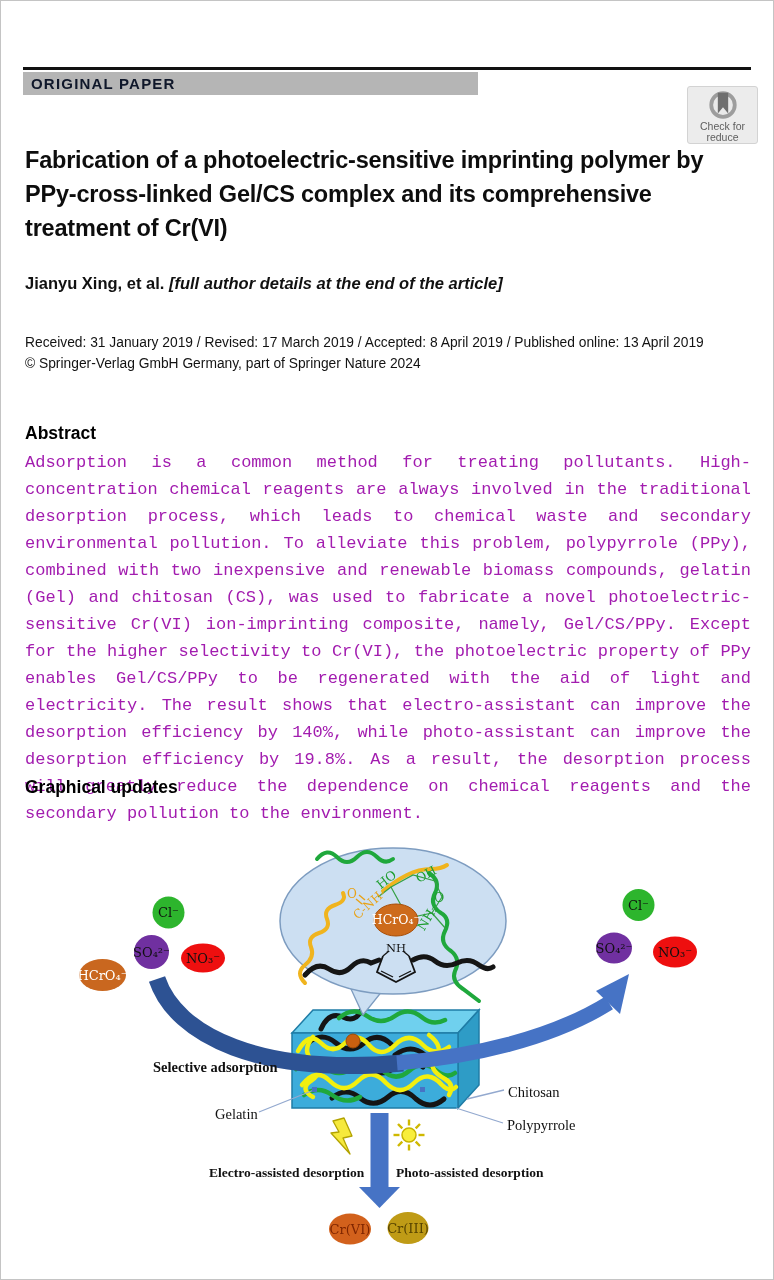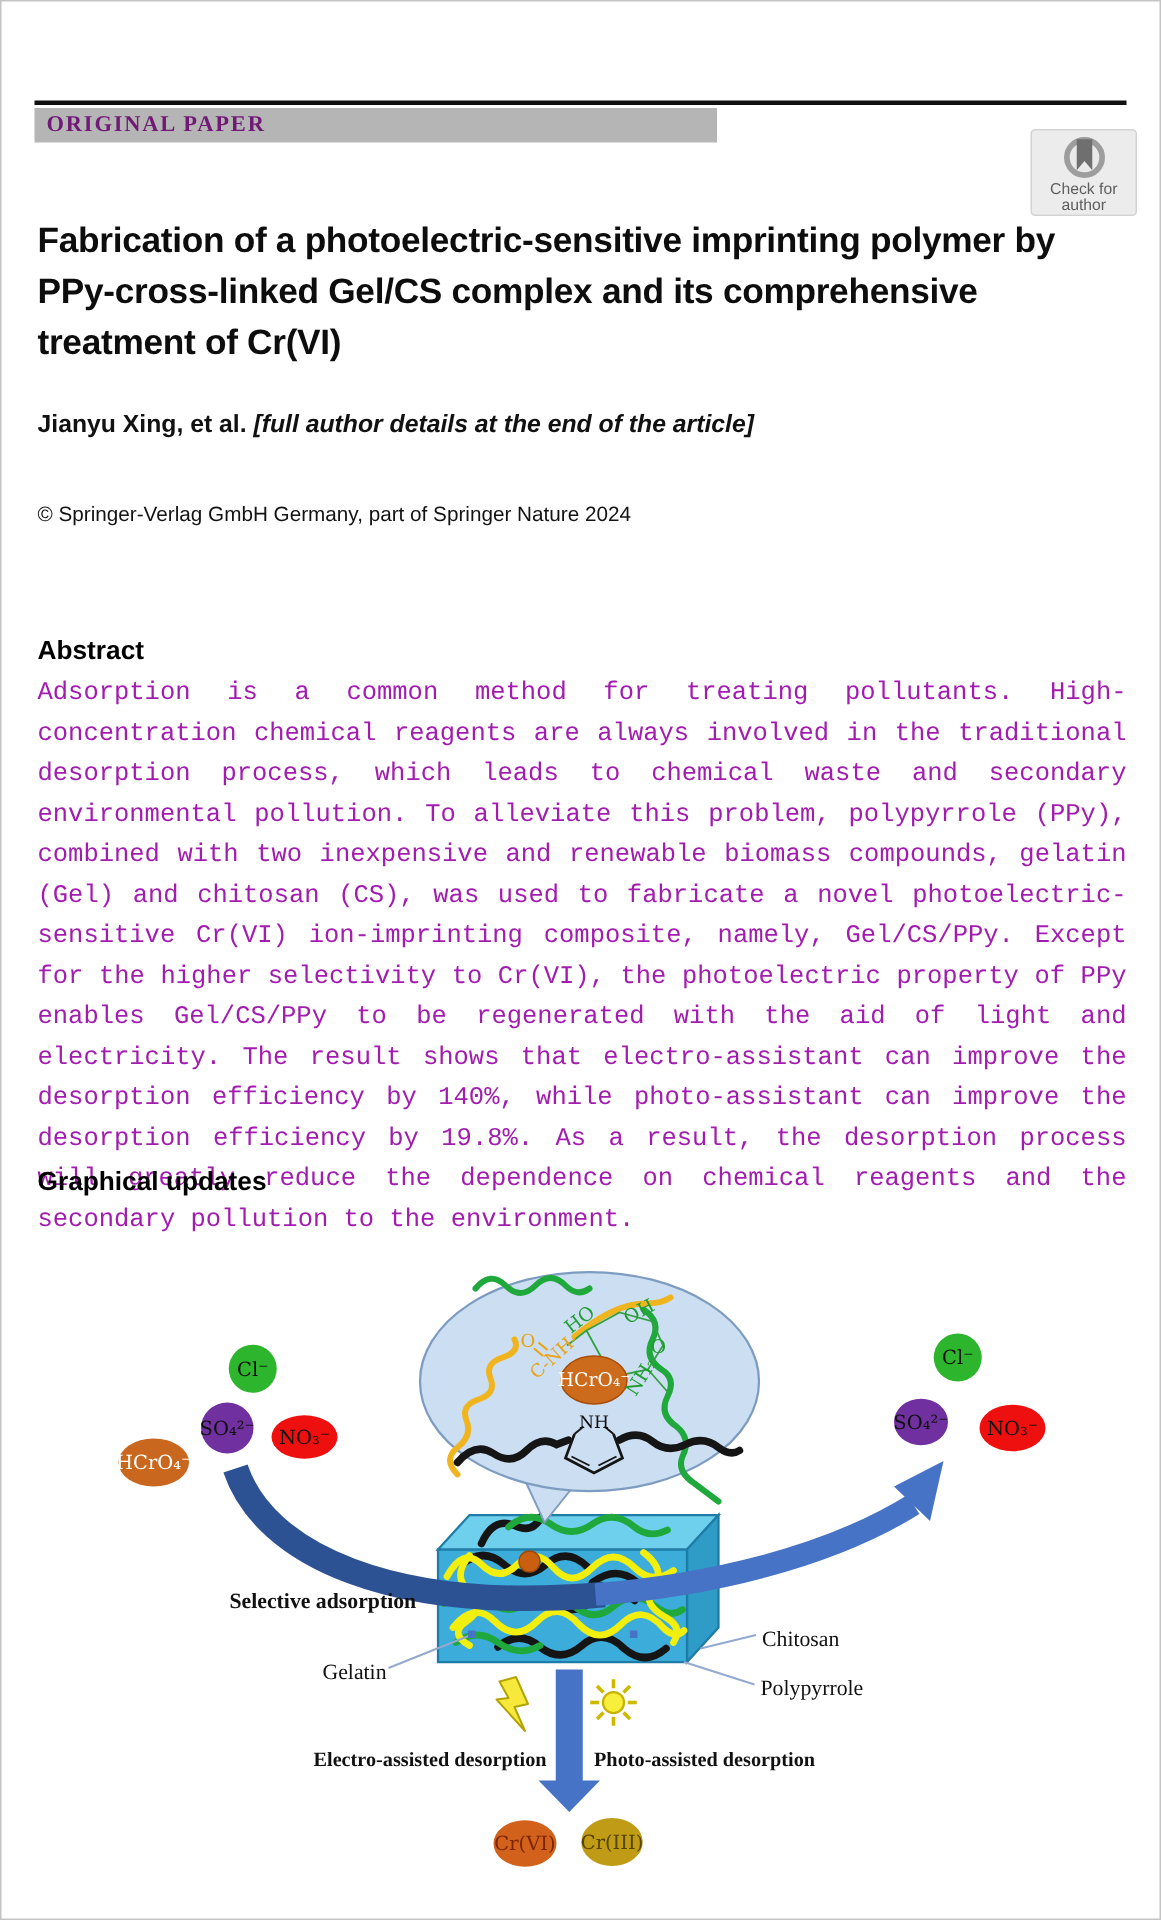--- a/index.html
+++ b/index.html
@@ -6,21 +6,21 @@
   .page{
     position:relative;width:774px;height:1280px;margin:0 auto;background:#ffffff;
     border:1px solid #c4c4c4;box-sizing:border-box;overflow:hidden;
     font-family:"Liberation Sans",sans-serif;color:#000;
   }
   .abs{position:absolute;}
   .journal-lines{left:24px;top:17px;font-size:14px;line-height:20px;}
   .top-rule{left:22px;top:66px;width:728px;height:3px;background:#111;}
   .banner{left:22px;top:71px;width:455px;height:23px;background:#b5b5b5;}
   .banner span{display:block;padding-left:8px;line-height:23px;font-size:15px;font-weight:bold;
-    letter-spacing:1.2px;color:#701a75;font-family:Liberation Serif, serif;}
+    letter-spacing:1.2px;color:#0f172a;}
   .badge{left:686px;top:85px;width:71px;height:58px;background:#ececec;border:1px solid #d3d3d3;
     border-radius:3px;box-sizing:border-box;display:flex;flex-direction:column;align-items:center;justify-content:flex-start;padding-top:2px;}
   .badge .cap{font-size:10.5px;line-height:11px;color:#5e5e5e;text-align:left;}
   .title{left:24px;top:142px;width:722px;font-size:23.5px;font-weight:bold;line-height:34px;letter-spacing:-0.2px;color:#0d0d0d;}
   .authors{left:24px;top:273px;width:722px;font-size:16.5px;font-weight:bold;color:#111;}
   .authors .note{font-style:italic;}
   .history{left:24px;top:331px;width:726px;font-size:13.8px;line-height:21px;color:#131313;}
   .h-abstract{left:24px;top:422px;font-size:17.5px;font-weight:bold;}
   .abstract-body{left:24px;top:448px;width:726px;font-family:Liberation Mono, monospace;
     font-size:17px;line-height:27px;text-align:justify;color:#a21caf;}
@@ -39,28 +39,29 @@
   <div class="abs banner">
     <span>ORIGINAL PAPER</span>
   </div>
 
   <div class="abs badge">
     <svg width="66" height="34" viewBox="0 0 66 34">
       <circle cx="33" cy="17" r="12.5" fill="#e9e9e9" stroke="#9d9d9d" stroke-width="4"></circle>
       <path d="M27.5,4 h11 v22 l-5.5,-6.5 l-5.5,6.5 z" fill="#6f6f6f"></path>
     </svg>
     <div class="cap">Check for</div>
-    <div class="cap">author</div>
+    <div class="cap">reduce</div>
   </div>
 
   <div class="abs authors"><span>Jianyu Xing, et al.</span><span class="note"> [full author details at the end of the article]</span></div>
 
   <div class="abs title">Fabrication of a photoelectric-sensitive imprinting polymer by PPy-cross-linked Gel/CS complex and its comprehensive treatment of Cr(VI)</div>
 
   <div class="abs history">
+    <div>Received: 31 January 2019 / Revised: 17 March 2019 / Accepted: 8 April 2019 / Published online: 13 April 2019</div>
     <div>© Springer-Verlag GmbH Germany, part of Springer Nature 2024</div>
   </div>
 
   <div class="abs h-abstract">Abstract</div>
   <div class="abs abstract-body">Adsorption is a common method for treating pollutants. High-concentration chemical reagents are always involved in the traditional desorption process, which leads to chemical waste and secondary environmental pollution. To alleviate this problem, polypyrrole (PPy), combined with two inexpensive and renewable biomass compounds, gelatin (Gel) and chitosan (CS), was used to fabricate a novel photoelectric-sensitive Cr(VI) ion-imprinting composite, namely, Gel/CS/PPy. Except for the higher selectivity to Cr(VI), the photoelectric property of PPy enables Gel/CS/PPy to be regenerated with the aid of light and electricity. The result shows that electro-assistant can improve the desorption efficiency by 140%, while photo-assistant can improve the desorption efficiency by 19.8%. As a result, the desorption process will greatly reduce the dependence on chemical reagents and the secondary pollution to the environment.</div>
 
   <div class="abs h-graphical">Graphical updates</div>
 
   <svg class="abs figure" viewBox="0 818 774 462">
 

